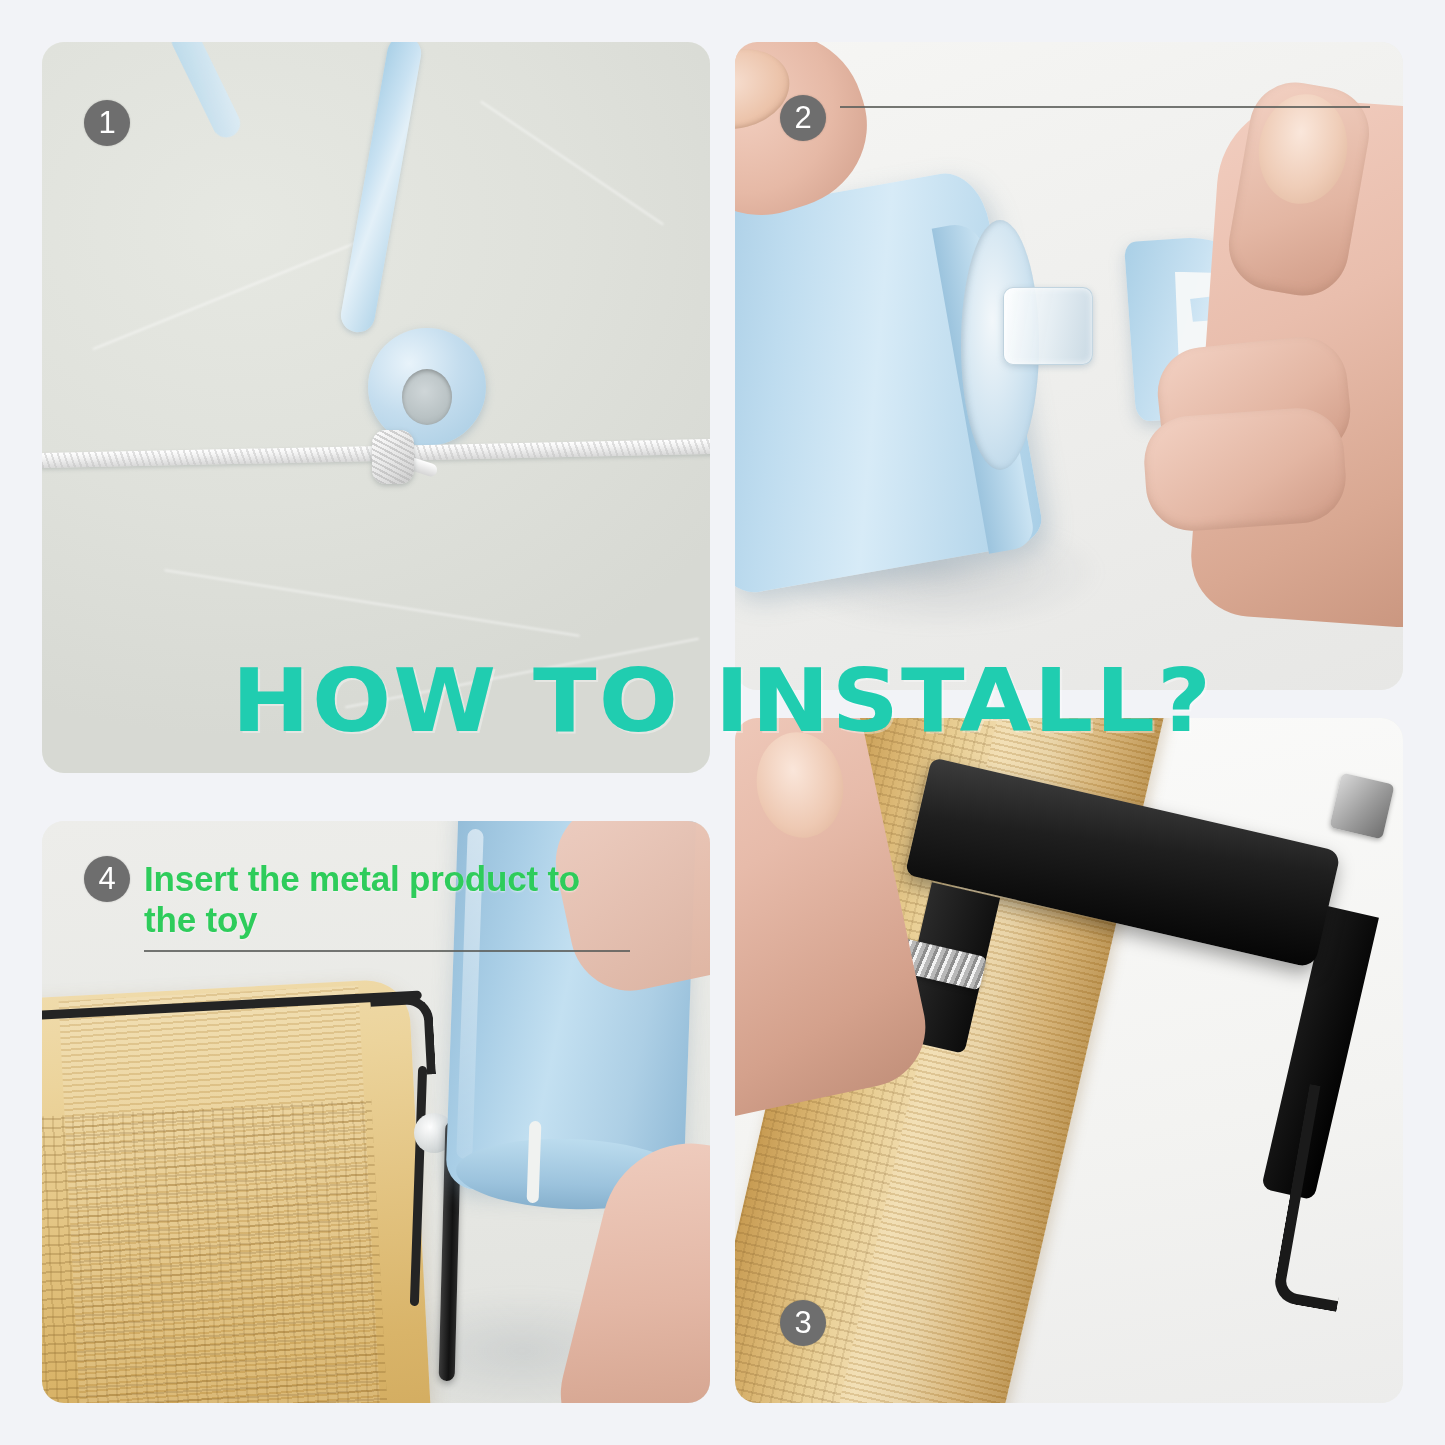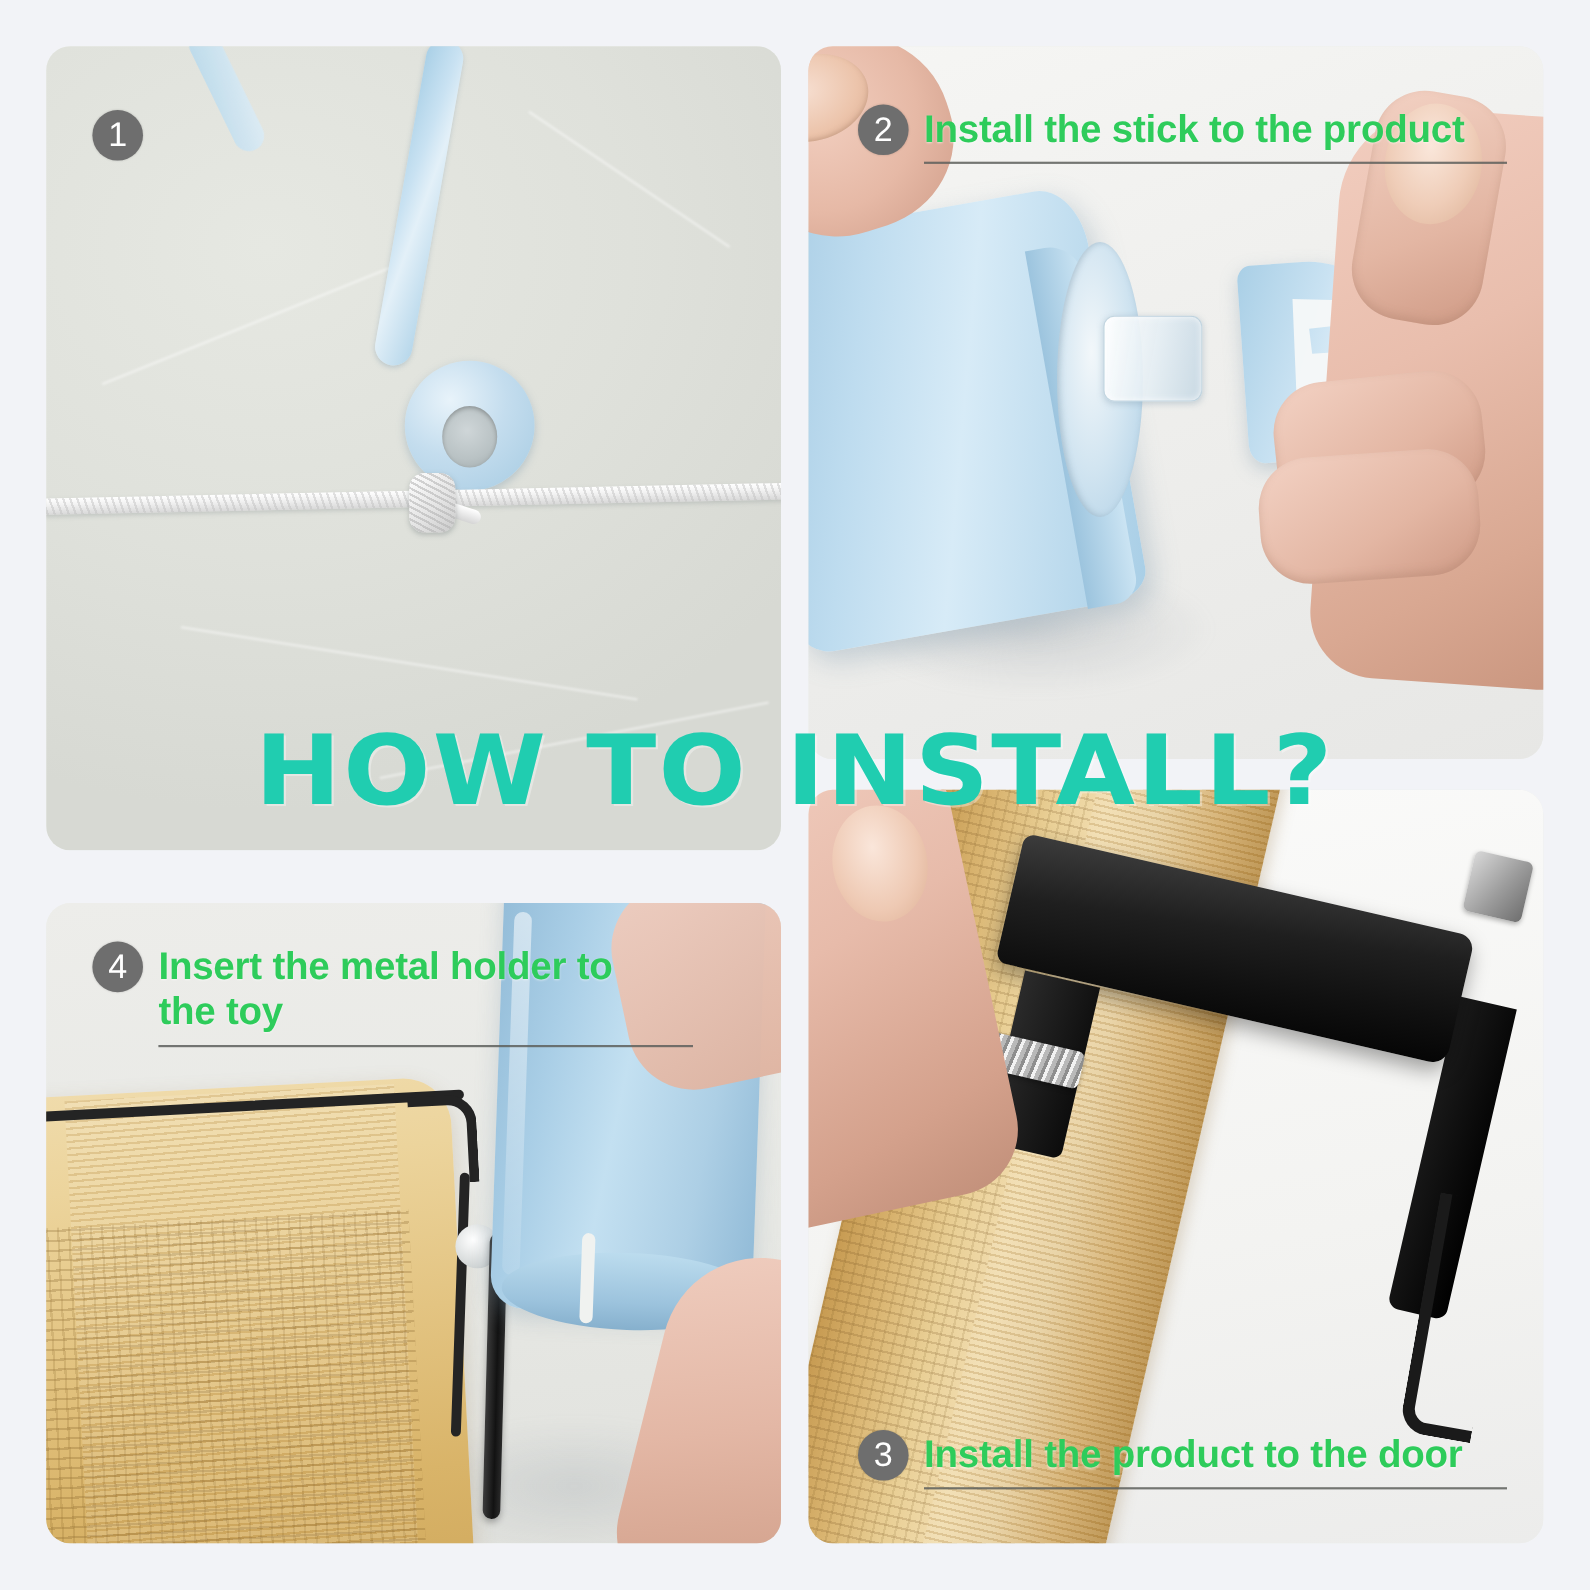--- a/index.html
+++ b/index.html
@@ -621,37 +621,32 @@
     <div class="ph4-hand"></div>
   </div>
 
   <div class="caption" id="cap-1">
     <div class="step-badge">1</div>
   </div>
 
   <div class="caption" id="cap-2">
     <div class="step-badge">2</div>
     <div class="cap-text-wrap">
-      <div class="cap-text">Install the stick to the product</div>
       <div class="cap-rule"></div>
     </div>
   </div>
 
   <div class="caption" id="cap-4">
     <div class="step-badge">4</div>
     <div class="cap-text-wrap">
-      <div class="cap-text">Insert the metal holder to
+      <div class="cap-text">Insert the metal product to
 the toy</div>
       <div class="cap-rule"></div>
     </div>
   </div>
 
   <div class="caption" id="cap-3">
     <div class="step-badge">3</div>
-    <div class="cap-text-wrap">
-      <div class="cap-text">Install the product to the door</div>
-      <div class="cap-rule"></div>
-    </div>
   </div>
 
   <div id="main-title">HOW TO INSTALL?</div>
 
 </div>
 
 </body></html>

